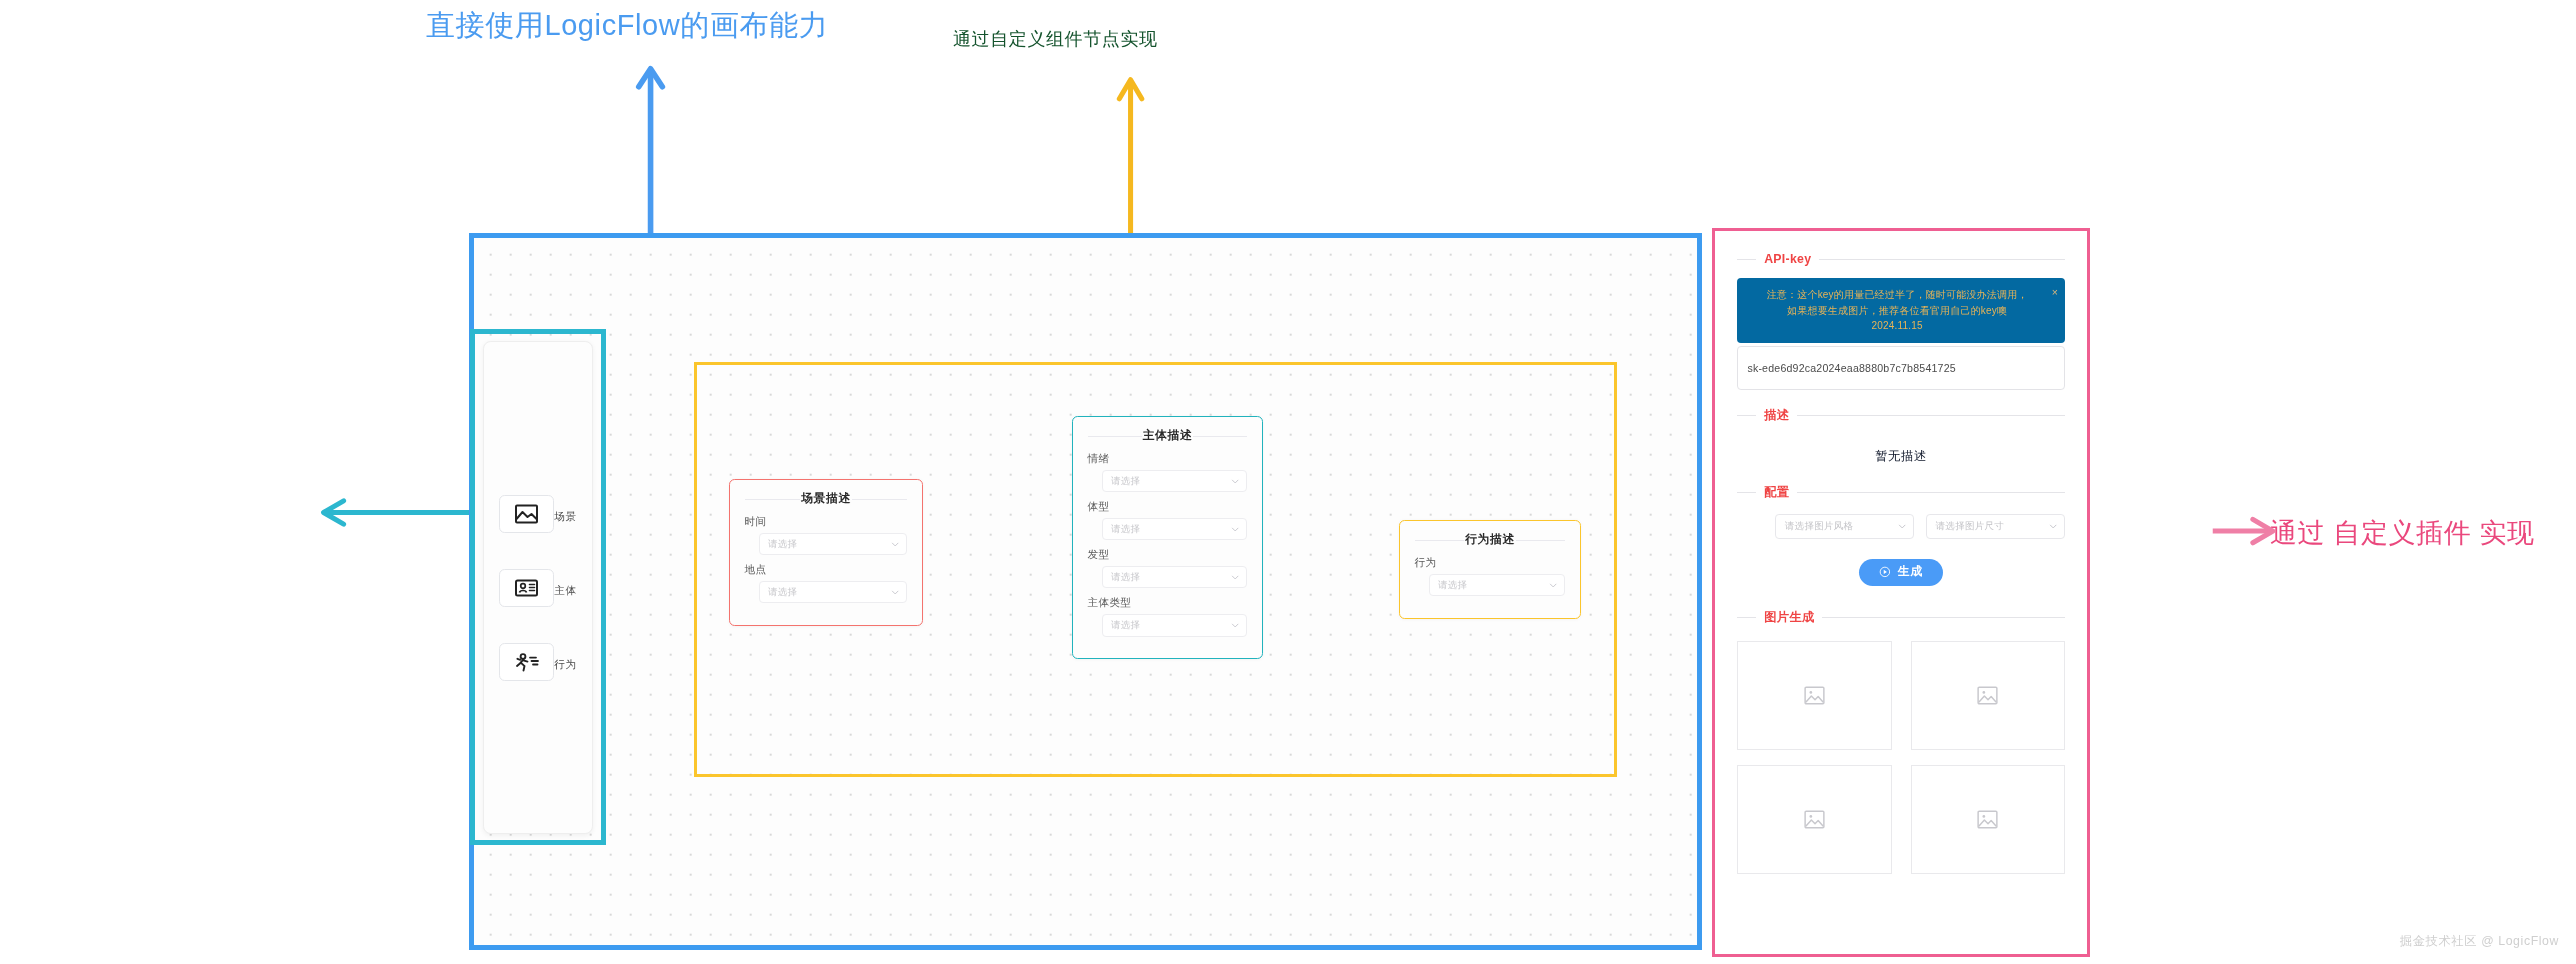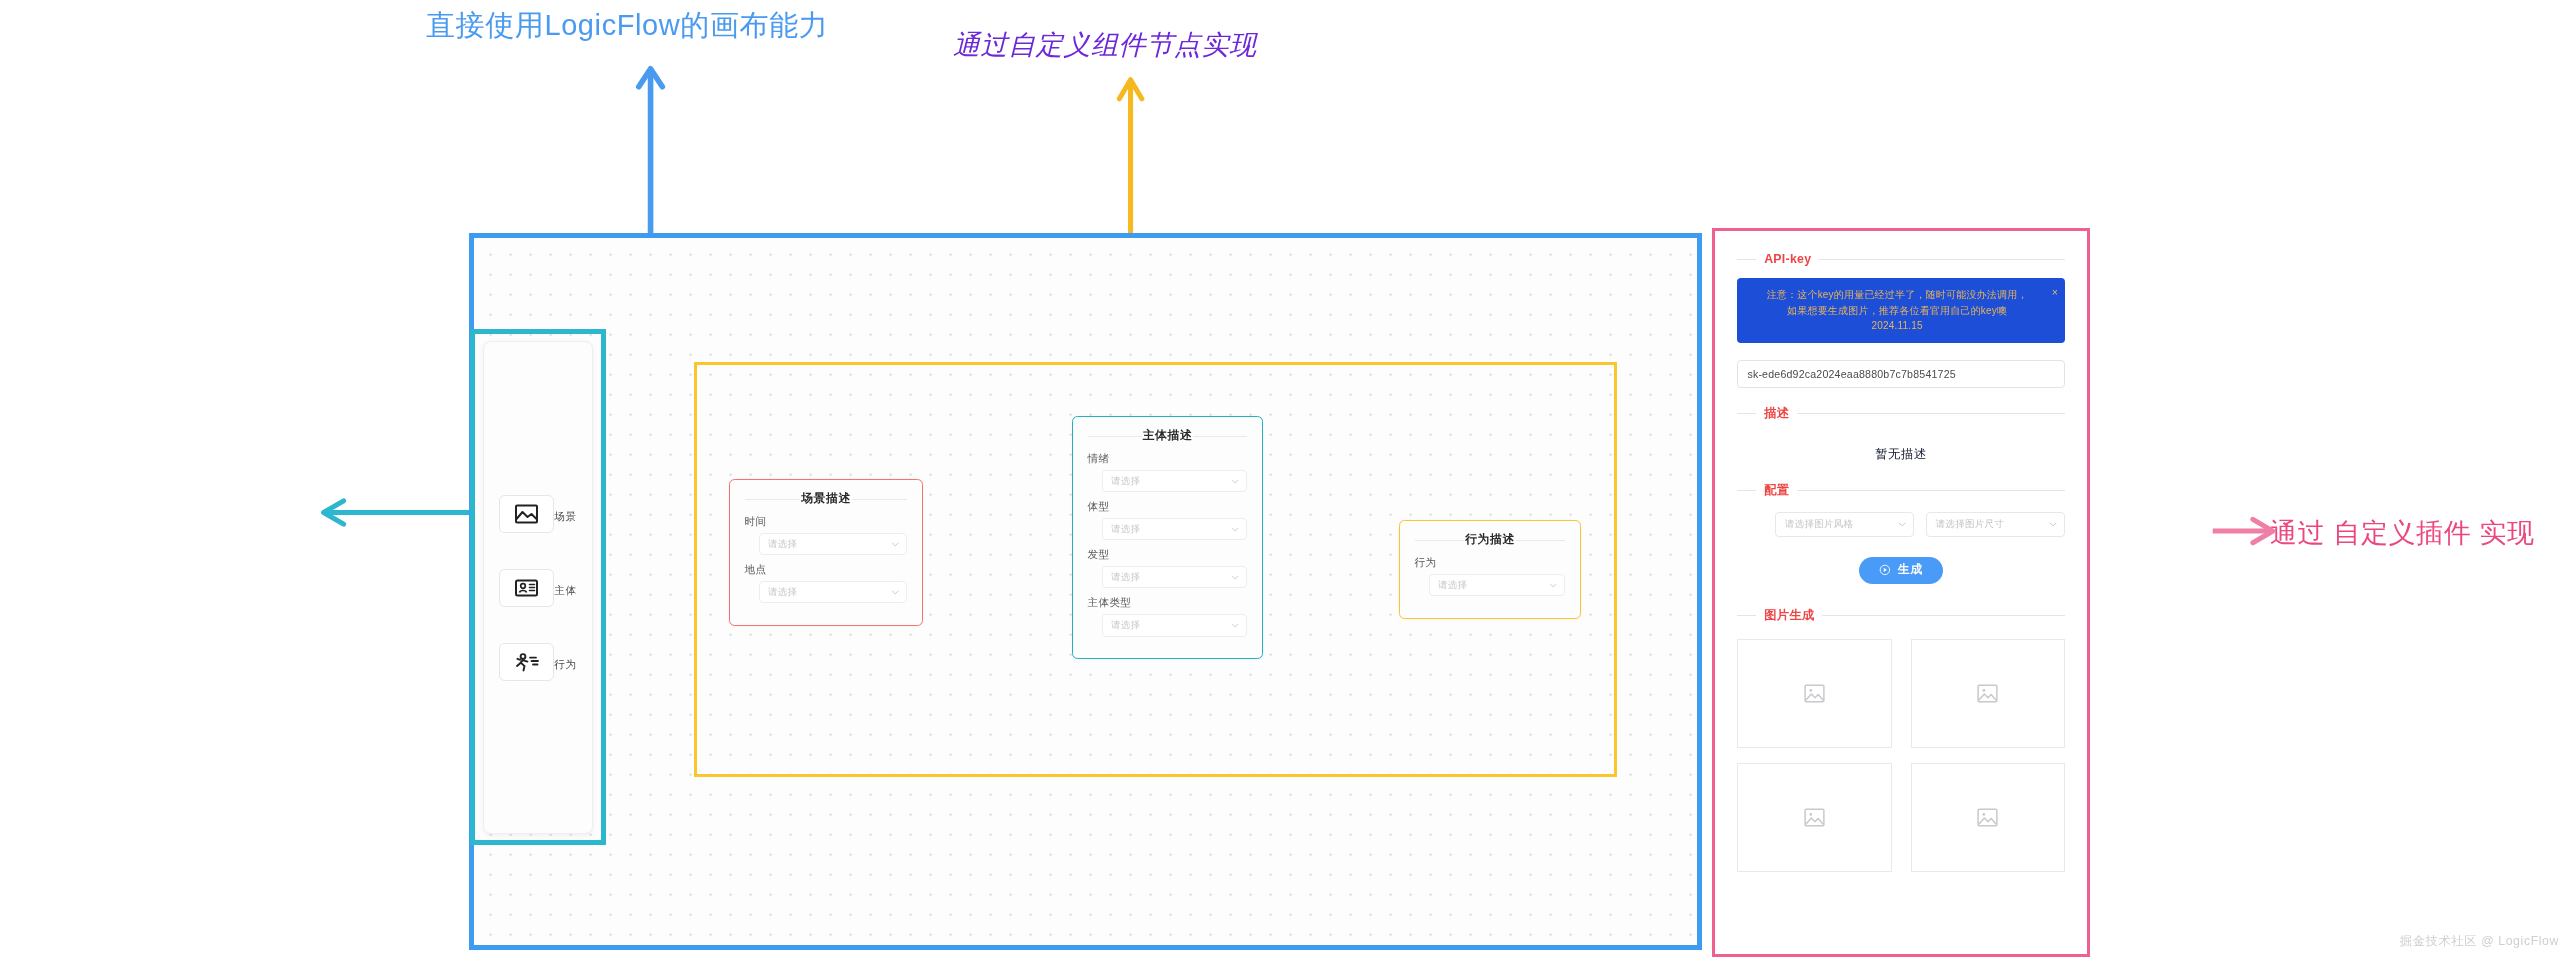--- a/index.html
+++ b/index.html
@@ -7,21 +7,21 @@
     width: 2576px; height: 965px;
     background: #ffffff;
     font-family: "Liberation Sans", "DejaVu Sans", sans-serif;
     overflow: hidden;
   }
   #root { position: relative; width: 2576px; height: 965px; }
 
   
   .anno { position: absolute; white-space: pre; font-weight: 500; }
   .anno-blue  { left: 426px;  top: 6px;   font-size: 29px; color: #4a9bf0; letter-spacing: 0.6px; }
-  .anno-yellow{ left: 953px; top: 27px;   font-size: 27px; color: #6d28d9; letter-spacing: 0.6px; font-style: italic; }
+  .anno-yellow{ left: 953px; top: 27px;   font-size: 18px; color: #14532d; letter-spacing: 0.6px; }
   .anno-teal  { left: 10px;   top: 479px;  font-size: 27px; color: #29a9c4; line-height: 1.42; text-align: right; width: 314px; }
   .anno-pink  { left: 2270px; top: 515px;  font-size: 27px; color: #ea487d; letter-spacing: 0.6px; }
 
   
   .arrow { position: absolute; }
 
   
   #canvas {
     position: absolute;
     left: 469px; top: 233px;
@@ -115,33 +115,33 @@
     padding: 21px 22.4px 0 22.4px;
     overflow: hidden;
   }
   .sec-head { display: flex; align-items: center; gap: 7.8px; margin-bottom: 12.3px; }
   .sec-head .dash { width: 19px; height: 0.8px; background: #e4e4e8; flex: 0 0 auto; }
   .sec-head .line { flex: 1; height: 0.8px; background: #e4e4e8; }
   .sec-title { font-size: 12.3px; font-weight: 700; color: #ef4444; letter-spacing: 0.3px; white-space: nowrap; }
 
   #warn-box {
     position: relative;
-    background: #1d4ed8;
+    background: #0369a1;
     border-radius: 3.9px;
     padding: 9px 20px 9px 12.3px;
     text-align: center;
-    margin-bottom: 17px;
+    margin-bottom: 3px;
   }
   #warn-box .wline { font-size: 10px; color: #e8b457; line-height: 1.55; letter-spacing: 0.2px; }
   #warn-close {
     position: absolute; right: 6.7px; top: 9px;
     font-size: 10.6px; color: #d9b77d; cursor: pointer; line-height: 1;
   }
   #apikey-input {
-    height: 28px; border: 0.6px solid #e3e3e7; border-radius: 3.9px;
+    height: 44px; border: 0.6px solid #e3e3e7; border-radius: 3.9px;
     background: #fff; display: flex; align-items: center; padding: 0 9px;
     font-size: 10.6px; color: #4b4b4b; margin-bottom: 17px; letter-spacing: 0.2px;
   }
   #desc-empty { text-align: center; font-size: 12.3px; color: #0f172a; padding: 12.3px 0 19px 0; letter-spacing: 0.6px; }
   #config-row { display: flex; gap: 12.3px; margin-bottom: 20px; padding-left: 38px; }
   .cfg-select {
     flex: 1; height: 25px; border: 0.6px solid #e7e7eb; border-radius: 3.9px;
     background: #fff; display: flex; align-items: center; justify-content: space-between;
     padding: 0 6.7px 0 8.4px;
   }

